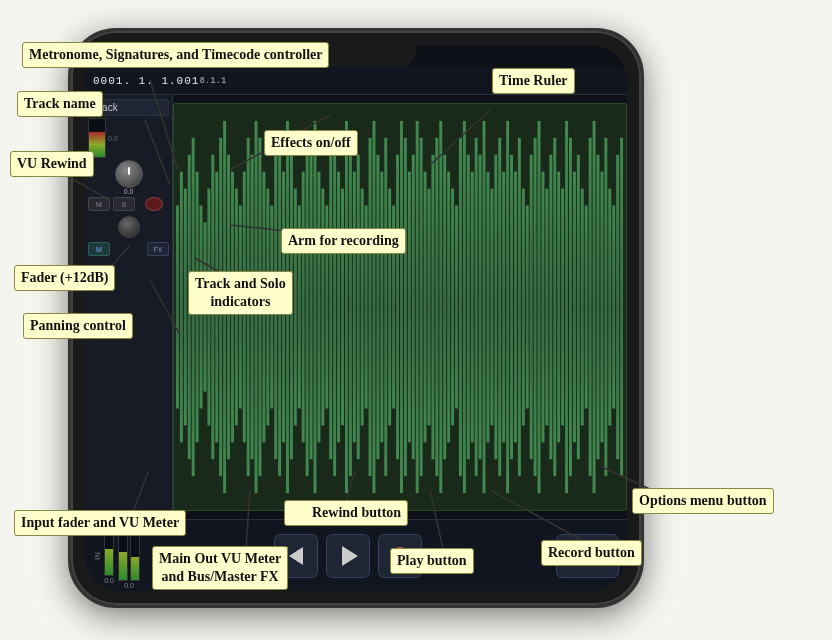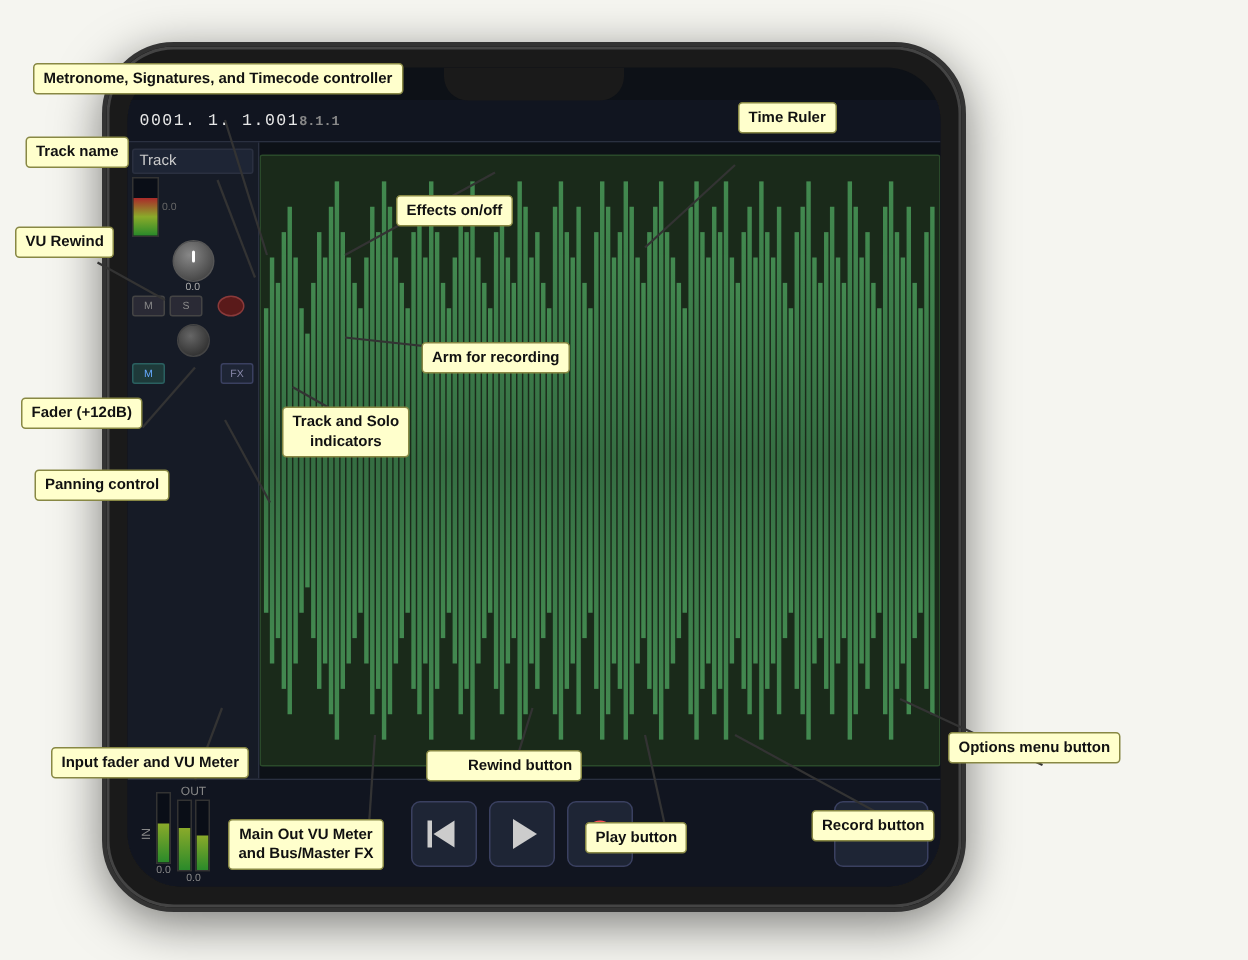--- a/index.html
+++ b/index.html
@@ -375,27 +375,28 @@
       cursor: pointer;
     }
 
     
     .annotation {
       position: absolute;
       background: #ffffcc;
       border: 1.5px solid #888844;
       border-radius: 3px;
       padding: 3px 6px;
-      font-size: 10px;
+      font-size: 14px;
       font-weight: bold;
       color: #111;
       white-space: nowrap;
       line-height: 1.3;
       text-align: center;
       z-index: 100;
+      font-family: Liberation Serif, serif;
     }
 
     
     .annotation-svg {
       position: absolute;
       top: 0;
       left: 0;
       width: 832px;
       height: 640px;
       pointer-events: none;
@@ -674,21 +675,21 @@
 
 <div class="annotation" style="left:281px;top:228px;">Arm for recording</div>
 
 <div class="annotation" style="left:188px;top:271px;white-space:pre-line;">Track and Solo
 indicators</div>
 
 <div class="annotation" style="left:14px;top:265px;">Fader (+12dB)</div>
 
 <div class="annotation" style="left:23px;top:313px;text-align:right;">Panning control</div>
 
-<div class="annotation" style="left:14px;top:498px;margin-left:20px;">Input fader and VU Meter</div>
+<div class="annotation" style="left:14px;top:510px;">Input fader and VU Meter</div>
 
 <div class="annotation" style="left:152px;top:546px;white-space:pre-line;">Main Out VU Meter
 and Bus/Master FX</div>
 
 <div class="annotation" style="left:284px;top:500px;padding-left:27px;">Rewind button</div>
 
 <div class="annotation" style="left:390px;top:548px;">Play button</div>
 
 <div class="annotation" style="left:541px;top:540px;">Record button</div>
 

